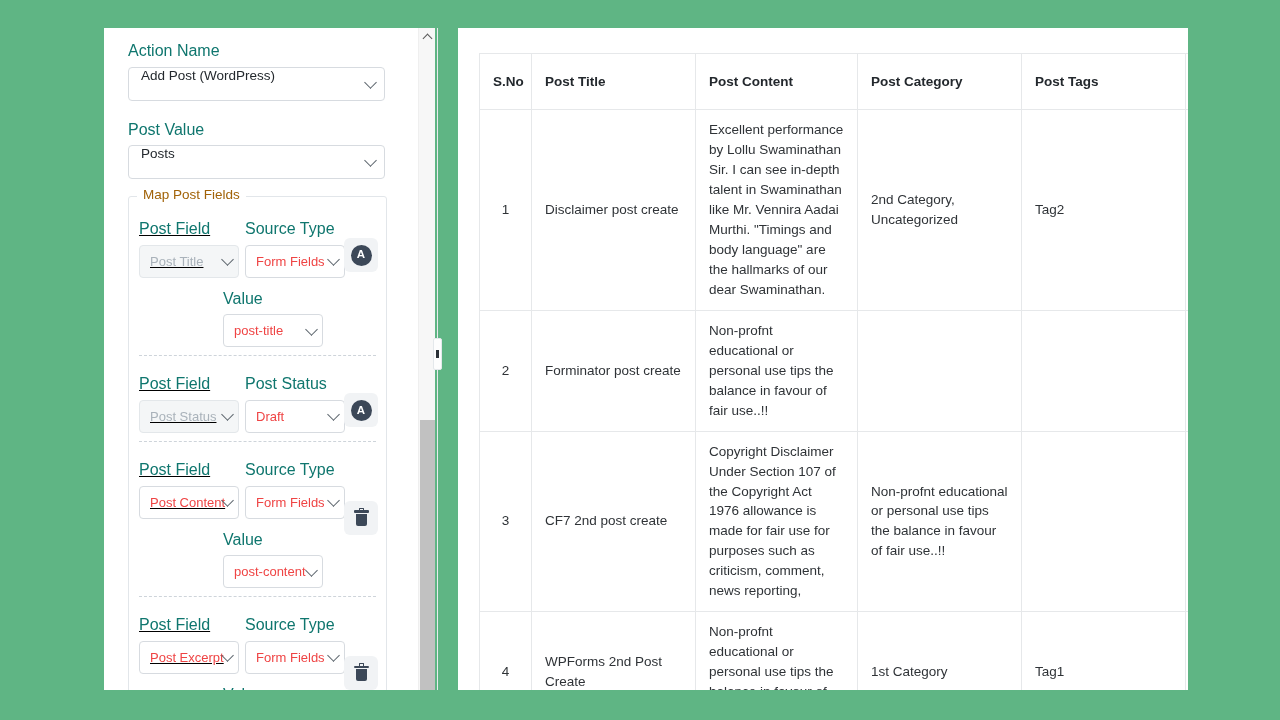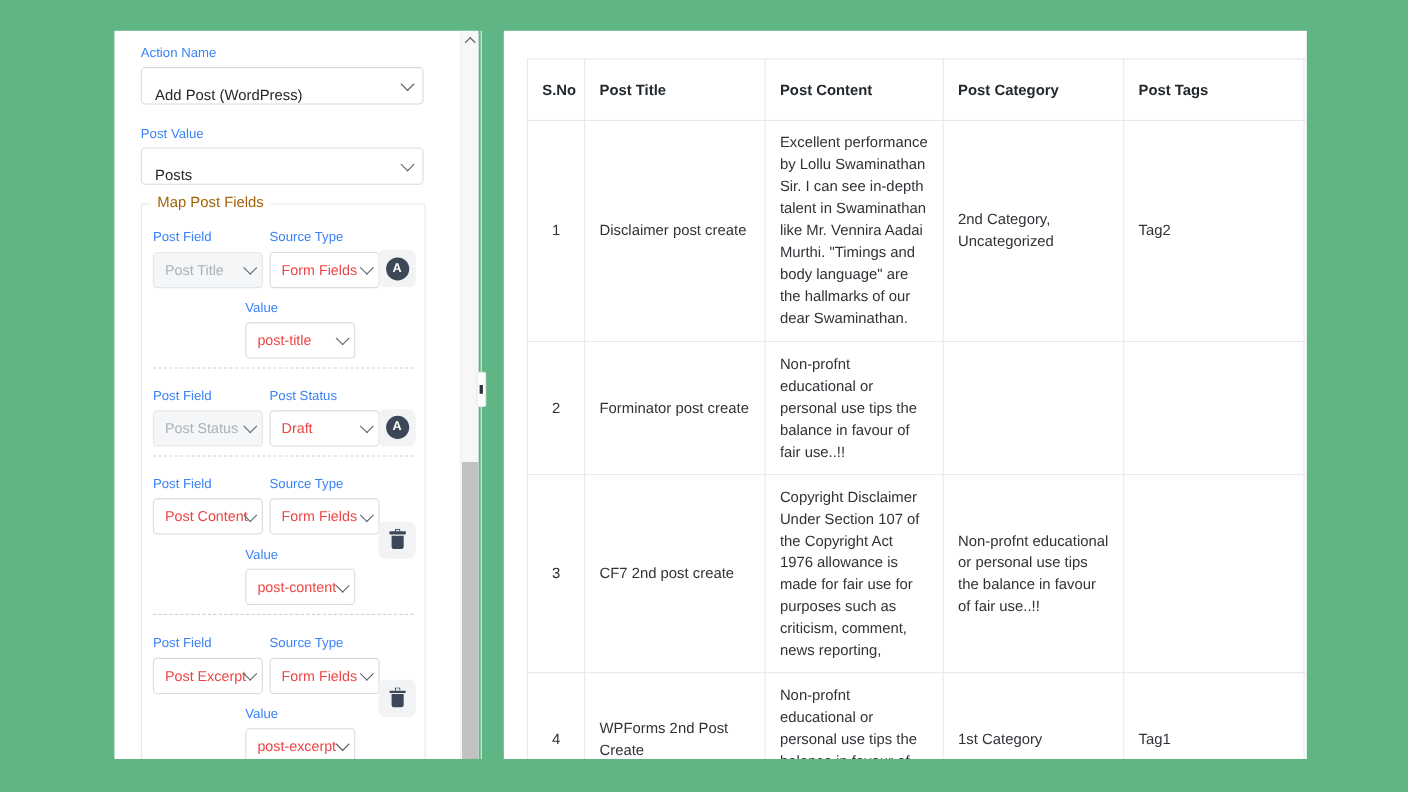--- a/index.html
+++ b/index.html
@@ -20,33 +20,33 @@
   }
   #left-scroll-area {
     position: absolute;
     left: 0; top: 0;
     width: 305px; height: 662px;
     padding: 12px 22px 0 24px;
     overflow: hidden;
   }
 
   .field-label {
-    font-size: 12px;
-    color: #3b82f6;
+    font-size: 16px;
+    color: #0f766e;
     margin-bottom: 5px;
     line-height: 1.35;
   }
   .select-box {
     position: relative;
     border: 1px solid #d7dbe0;
     border-radius: 4px;
     background: #fff;
     height: 34px;
     display: flex;
-    align-items: flex-end;
+    align-items: flex-start;
     padding: 0 26px 0 12px;
     font-size: 13.5px;
     color: #23282d;
     white-space: nowrap;
     overflow: hidden;
   }
   .select-box.wide { width: 257px; }
   .chev {
     position: absolute;
     right: 9px; top: 50%;
@@ -76,21 +76,21 @@
     font-size: 13.5px;
     color: #a16207;
   }
 
   .map-row {
     position: relative;
     padding: 17px 0 8px 0;
   }
   .map-row + .map-row { border-top: 1px dashed #ced4da; }
   .row-cols { display: flex; gap: 6px; }
-  .col-left { width: 100px; }
+  .col-left { width: 100px; text-decoration: underline; }
   .col-mid  { width: 100px; }
   .sel-sm {
     position: relative;
     border: 1px solid #d7dbe0;
     border-radius: 4px;
     background: #fff;
     height: 33px;
     display: flex;
     align-items: center;
     padding: 0 19px 0 10px;

